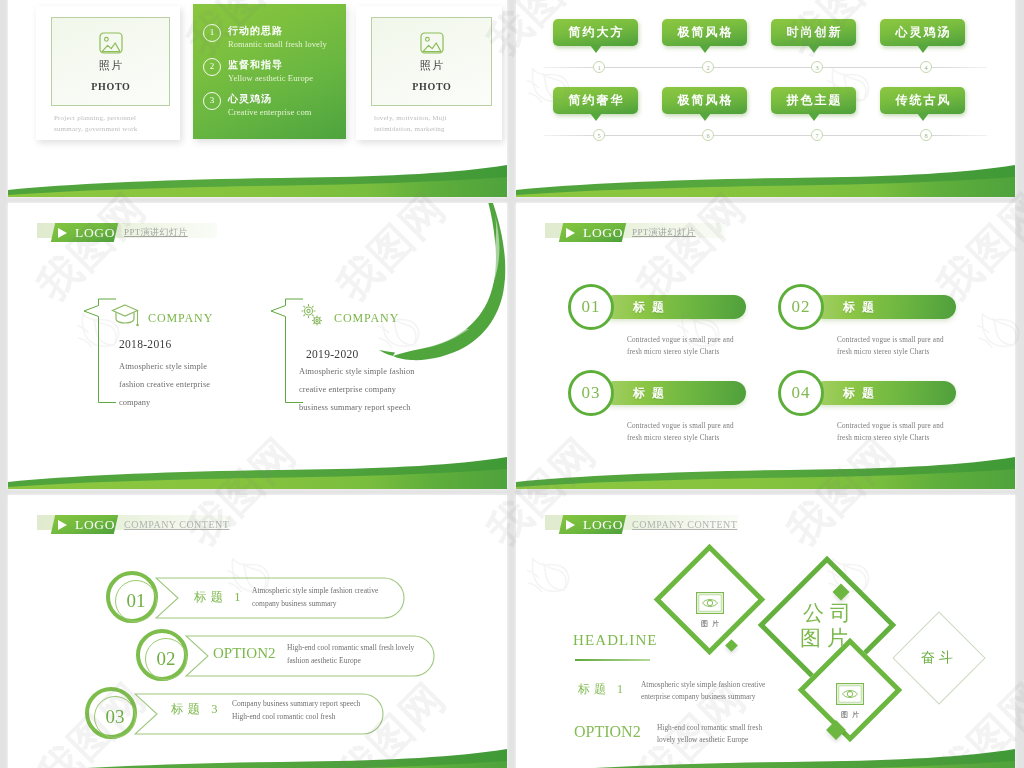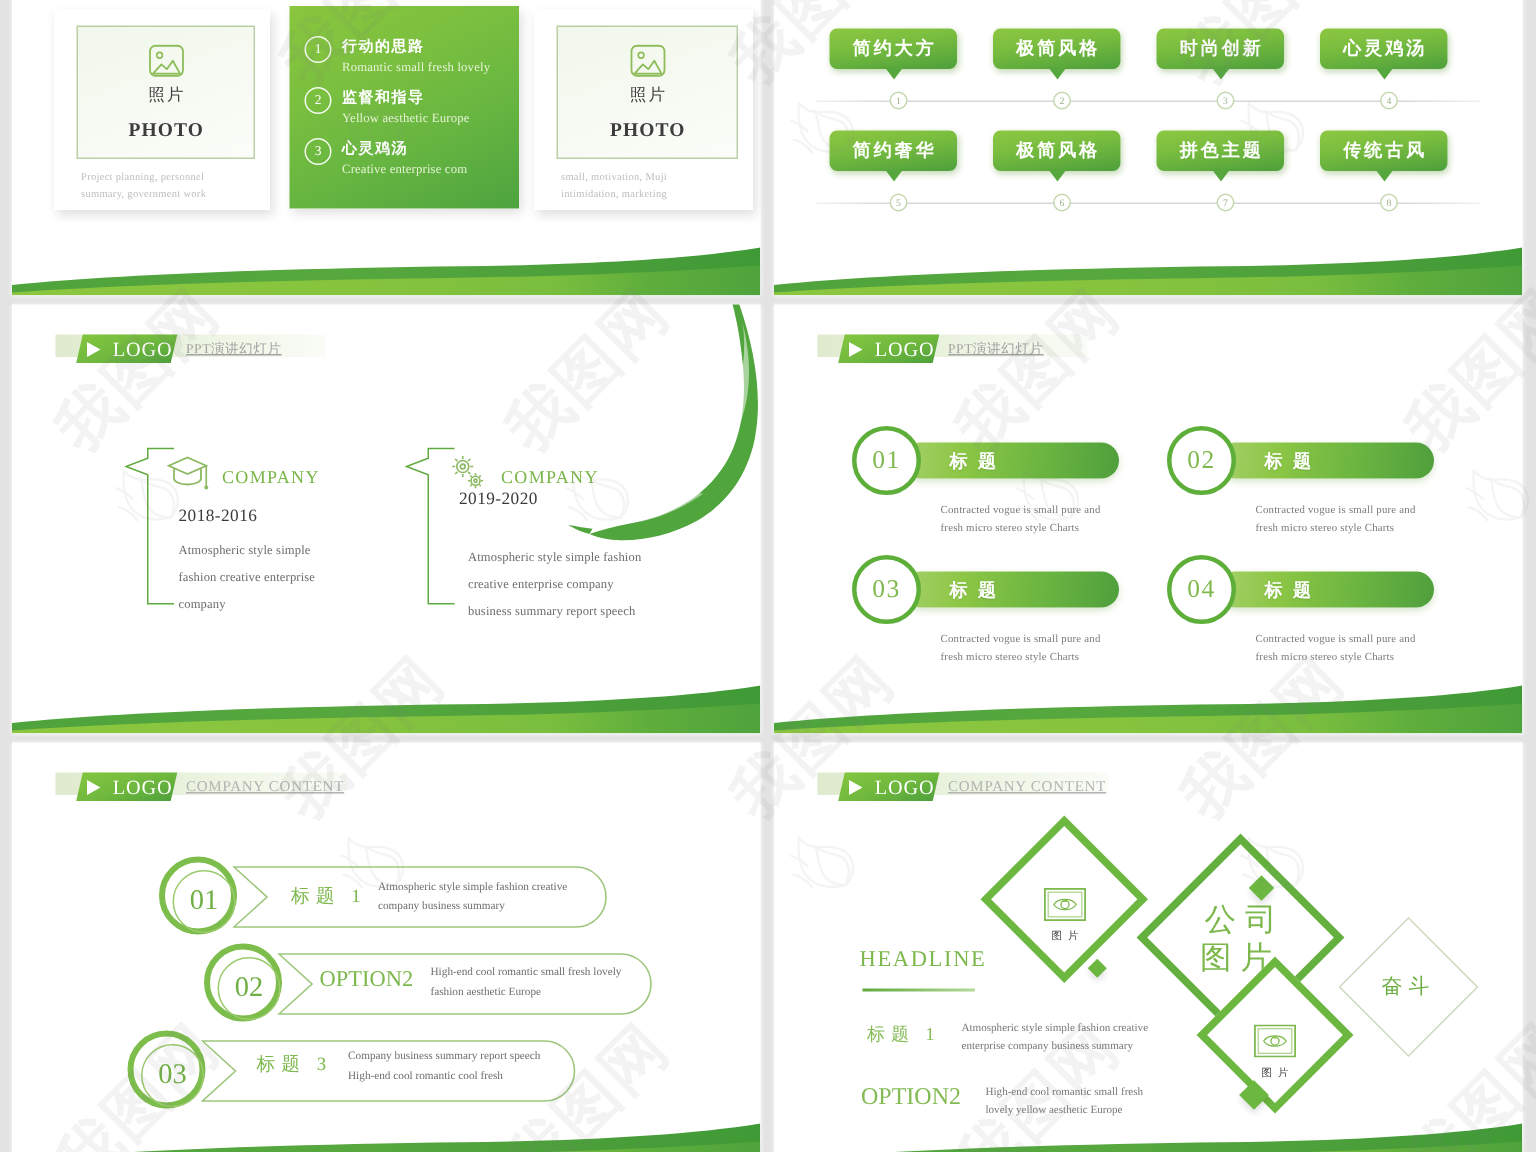--- a/index.html
+++ b/index.html
@@ -20,21 +20,21 @@
 .wave svg{display:block;width:100%;height:100%;}
 
 
 .ph-card{position:absolute;background:#fff;box-shadow:2px 3px 7px rgba(0,0,0,.13);}
 .ph-inner{position:absolute;border:1px solid #b9cfa4;
   background:linear-gradient(160deg,#f1f7ea 0%,#f7faf3 55%,#fbfdf8 100%);}
 .ph-center{position:absolute;left:0;right:0;top:50%;transform:translateY(-50%);
   text-align:center;}
 .ph-cn{font-family:"Liberation Serif",serif;font-size:11px;color:#3d3d3d;
   letter-spacing:1.5px;margin-top:4px;text-indent:1.5px;}
-.ph-en{font-family:"Liberation Serif",serif;font-size:13px;color:#3d3d3d;
+.ph-en{font-family:"Liberation Serif",serif;font-size:10px;color:#3d3d3d;
   letter-spacing:.7px;margin-top:8px;text-indent:.7px;font-weight:bold;}
 .ph-cap{position:absolute;font-family:"Liberation Serif",serif;font-size:7px;
   color:#bcbcbc;line-height:11px;letter-spacing:.2px;}
 .greencard{position:absolute;background:linear-gradient(155deg,#8ac63e 0%,#7cc03f 30%,#66b541 65%,#4da33e 100%);
   box-shadow:2px 3px 7px rgba(0,0,0,.13);}
 .gc-row{position:absolute;left:10px;}
 .gc-num{position:absolute;left:0;top:0;width:16px;height:16px;border-radius:50%;
   border:1px solid rgba(255,255,255,.92);color:#fff;font-family:"Liberation Serif",serif;
   font-size:9px;line-height:15px;text-align:center;}
 .gc-t{position:absolute;left:25px;top:0px;color:#fff;font-family:"Liberation Serif",serif;
@@ -209,21 +209,21 @@
       <div class="ph-center">
         <svg width="24" height="22" viewBox="0 0 24 22" style="display:block;margin:0 auto">
           <rect x="1" y="1" width="22" height="20" rx="3.6" fill="none" stroke="#8cbd58" stroke-width="1.2"></rect>
           <circle cx="7.4" cy="7.3" r="1.9" fill="none" stroke="#8cbd58" stroke-width="1.1"></circle>
           <path d="M3 19.6 L8.6 13.4 L12.2 16.6 L16.2 11 L21 19.6 Z" fill="none" stroke="#8cbd58" stroke-width="1.2" stroke-linejoin="round"></path>
         </svg>
         <div class="ph-cn">照片</div>
         <div class="ph-en">PHOTO</div>
       </div>
     </div>
-    <div class="ph-cap" style="left:18px;top:107px;white-space:pre-line">small, motivation, Muji
+    <div class="ph-cap" style="left:18px;top:107px;white-space:pre-line">lovely, motivation, Muji
 intimidation, marketing</div>
   </div>
   <div class="wave">
     <svg viewBox="0 0 499 46" preserveAspectRatio="none">
           <use href="#wavegrp"></use>
         </svg>
   </div>
 </div>
 
 <div class="slide" id="s2">
@@ -335,22 +335,22 @@
         <circle cx="10.5" cy="9" r="1.6"></circle>
         <path d="M10.5 2 v2 M10.5 14 v2 M3.5 9 h2 M15.5 9 h2
                  M5.5 4 l1.4 1.4 M14.1 12.6 l1.4 1.4 M15.5 4 l-1.4 1.4 M6.9 12.6 l-1.4 1.4"></path>
         <circle cx="19" cy="18.5" r="3"></circle>
         <circle cx="19" cy="18.5" r="1.1"></circle>
         <path d="M19 13.5 v1.5 M19 22 v1.5 M14 18.5 h1.5 M22.5 18.5 h1.5
                  M15.5 15 l1 1 M21.5 21 l1 1 M22.5 15 l-1 1 M16.5 21 l-1 1"></path>
       </g>
     </svg>
     <div class="cmp" style="left:326px;top:108px">COMPANY</div>
-    <div class="yr" style="left:298px;top:124px">2019-2020</div>
-    <div class="body3" style="left:304px;top:160px;white-space:pre-line">Atmospheric style simple fashion
+    <div class="yr" style="left:298px;top:145px">2019-2020</div>
+    <div class="body3" style="left:291px;top:160px;white-space:pre-line">Atmospheric style simple fashion
 creative enterprise company
 business summary report speech</div>
   </div>
 
   <div class="wave">
         <svg viewBox="0 0 499 46" preserveAspectRatio="none">
           <use href="#wavegrp"></use>
         </svg>
       </div>
 </div>

